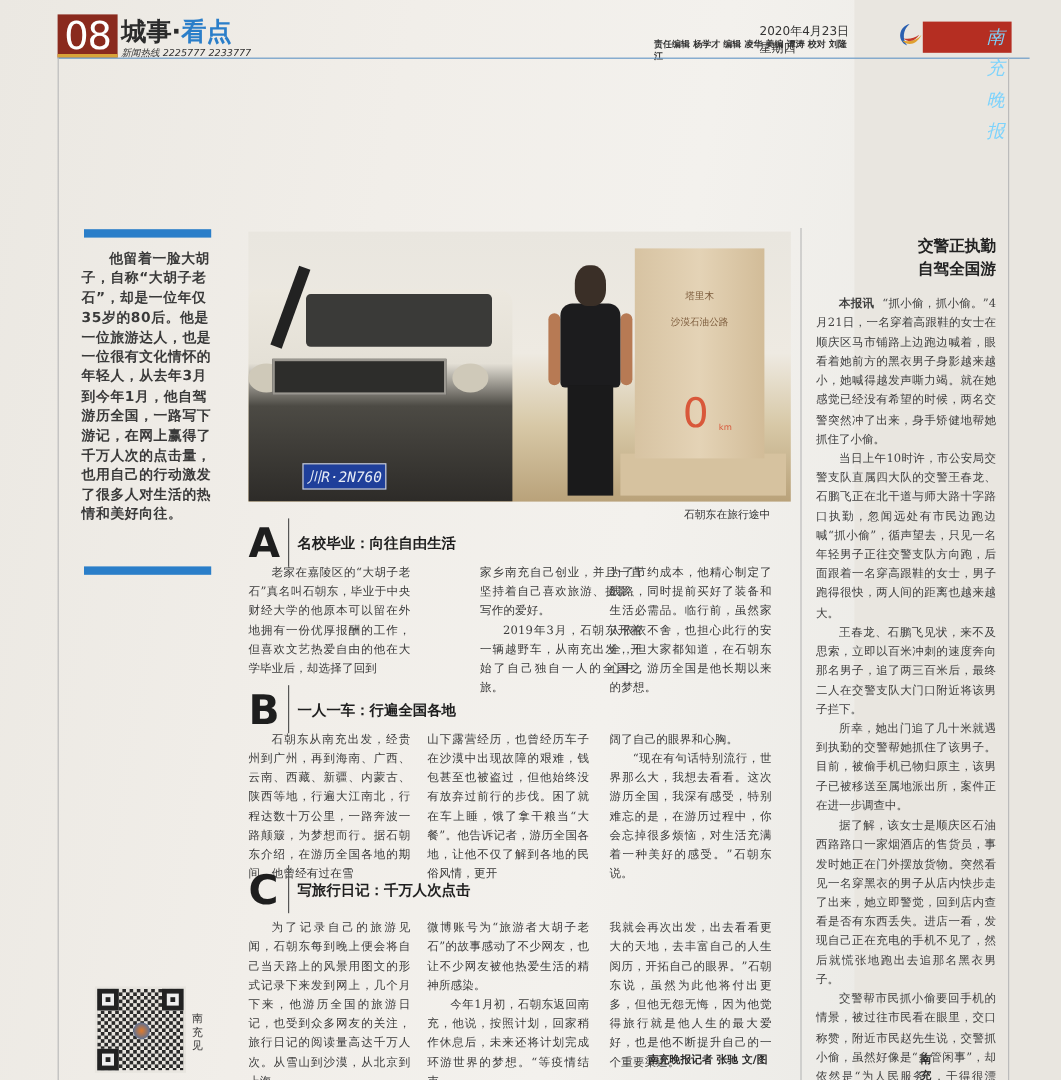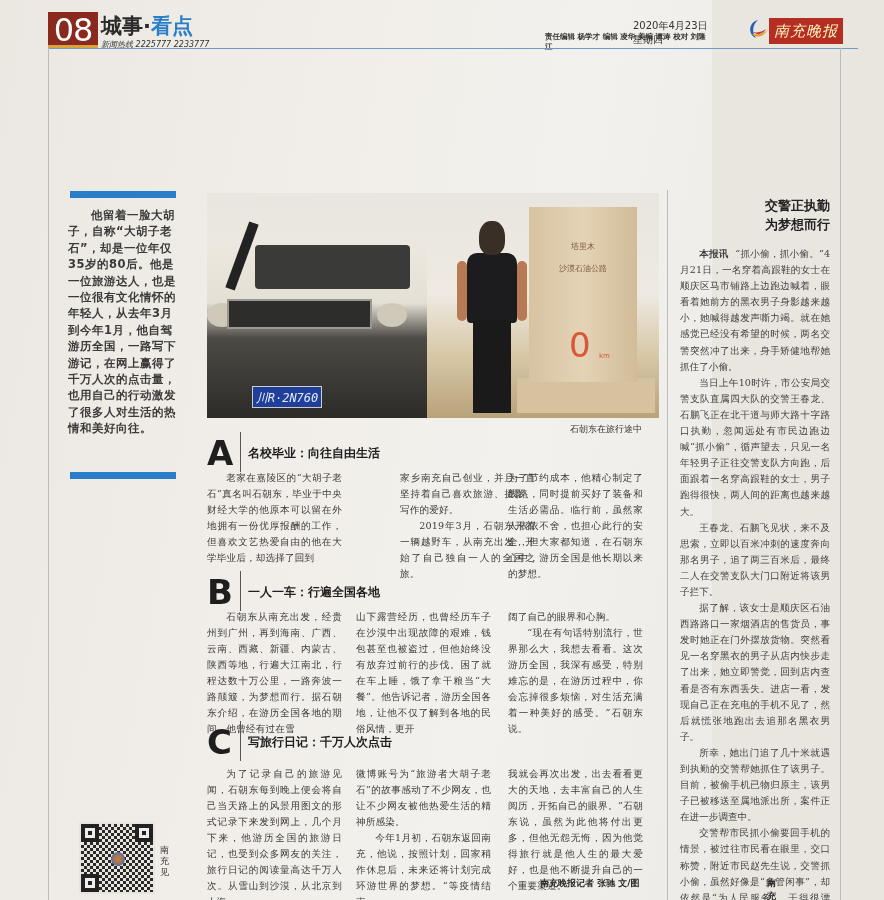--- a/index.html
+++ b/index.html
@@ -39,22 +39,22 @@
     position: absolute; left: 633px; top: 19px; font-family: "DejaVu Sans", sans-serif;
     font-size: 10px; color: #333;
   }
   .editors {
     position: absolute; left: 545px; top: 32px; font-family: "DejaVu Sans", sans-serif;
     font-size: 7.5px; color: #333; font-weight: bold;
   }
   .logo-mark { position: absolute; left: 744px; top: 17px; width: 26px; height: 26px; }
   .logo-box {
     position: absolute; left: 769px; top: 18px; width: 74px; height: 26px;
-    background: #b52e22; color: #fef9c3; font-family: "DejaVu Serif", serif;
-    font-size: 15px; line-height: 26px; text-align: center; font-style: italic; letter-spacing: 1px;
+    background: #b52e22; color: #7dd3fc; font-family: "DejaVu Serif", serif;
+    font-size: 15px; line-height: 26px; text-align: center; font-style: italic; letter-spacing: 1px; padding-left: 48px;
   }
   
   .headline {
     position: absolute; left: 60px; top: 70px; width: 600px; text-align: center;
     font-family: "DejaVu Sans", sans-serif; font-weight: bold; color: #1f1f1f;
     font-size: 40px; line-height: 44px; letter-spacing: 1px;
   }
   
   .lede-bar { position: absolute; left: 70px; top: 191px; width: 106px; height: 7px; background: #2a7ec9; }
   .lede-bar.bottom { top: 472px; }
@@ -247,24 +247,24 @@
     <div class="finder" style="left:0; top:0;"></div>
     <div class="finder" style="right:0; top:0;"></div>
     <div class="finder" style="left:0; bottom:0;"></div>
     <div class="center"></div>
   </div>
   <div class="qr-label">南充见</div>
 
   <div class="side-vline"></div>
   <div class="side-title">
     <div>交警正执勤</div>
-    <div>为梦想而行</div>
+    <div>自驾全国游</div>
   </div>
   <div class="side-col">
     <p><span class="lead">本报讯</span>&nbsp;&nbsp;<span>“抓小偷，抓小偷。”4月21日，一名穿着高跟鞋的女士在顺庆区马市铺路上边跑边喊着，眼看着她前方的黑衣男子身影越来越小，她喊得越发声嘶力竭。就在她感觉已经没有希望的时候，两名交警突然冲了出来，身手矫健地帮她抓住了小偷。</span></p>
     <p>当日上午10时许，市公安局交警支队直属四大队的交警王春龙、石鹏飞正在北干道与师大路十字路口执勤，忽闻远处有市民边跑边喊“抓小偷”，循声望去，只见一名年轻男子正往交警支队方向跑，后面跟着一名穿高跟鞋的女士，男子跑得很快，两人间的距离也越来越大。</p>
     <p>王春龙、石鹏飞见状，来不及思索，立即以百米冲刺的速度奔向那名男子，追了两三百米后，最终二人在交警支队大门口附近将该男子拦下。</p>
+    <p>所幸，她出门追了几十米就遇到执勤的交警帮她抓住了该男子。目前，被偷手机已物归原主，该男子已被移送至属地派出所，案件正在进一步调查中。</p>
     <p>据了解，该女士是顺庆区石油西路路口一家烟酒店的售货员，事发时她正在门外摆放货物。突然看见一名穿黑衣的男子从店内快步走了出来，她立即警觉，回到店内查看是否有东西丢失。进店一看，发现自己正在充电的手机不见了，然后就慌张地跑出去追那名黑衣男子。</p>
-    <p>所幸，她出门追了几十米就遇到执勤的交警帮她抓住了该男子。目前，被偷手机已物归原主，该男子已被移送至属地派出所，案件正在进一步调查中。</p>
     <p>交警帮市民抓小偷要回手机的情景，被过往市民看在眼里，交口称赞，附近市民赵先生说，交警抓小偷，虽然好像是“多管闲事”，却依然是“为人民服务”，干得很漂亮。</p>
   </div>
   <div class="byline" style="left:735px; top:877px;margin-left:32px;">南充晚报记者  王治钦</div>
 </div>
 
 </body></html>

